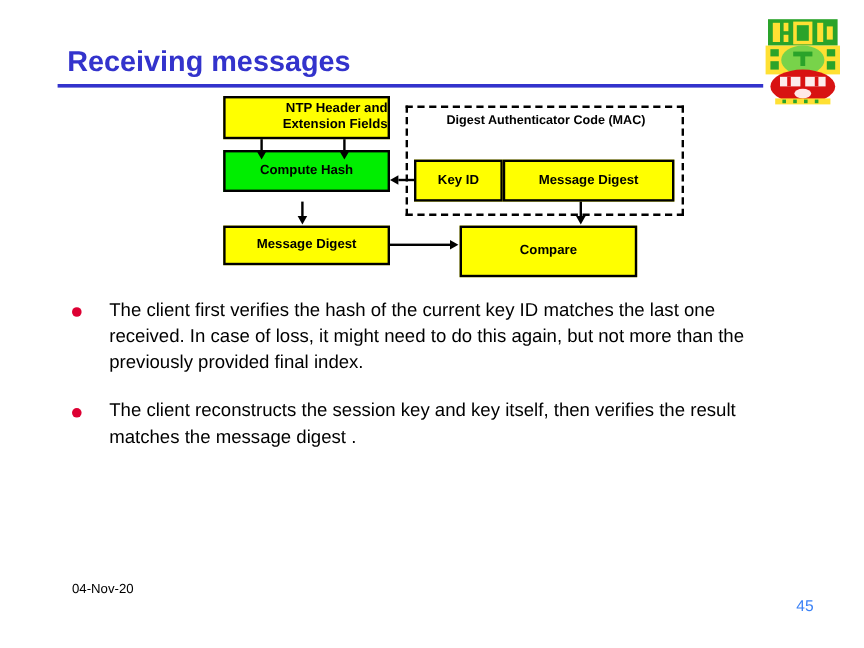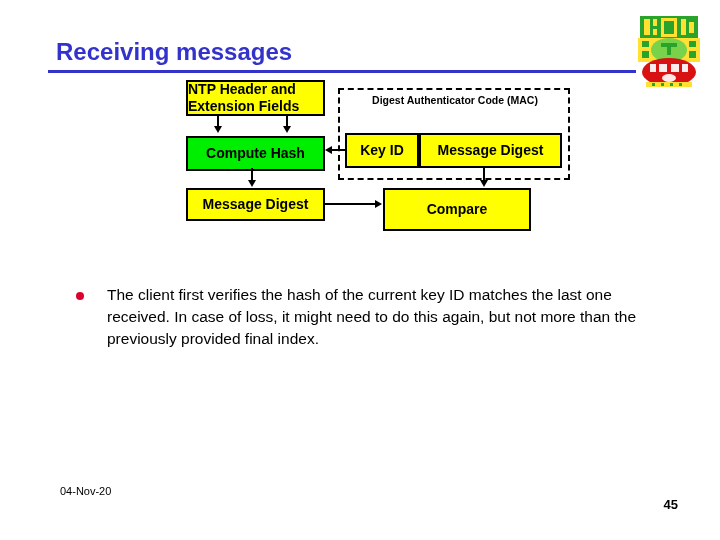--- a/index.html
+++ b/index.html
@@ -56,31 +56,31 @@
     width: 720px;
     height: 240px;
   }
   .dbox {
     position: absolute;
     border: 2px solid #000000;
     box-sizing: border-box;
     display: flex;
     align-items: center;
     justify-content: center;
-    text-align: left;
-    font-size: 14px;
+    text-align: right;
+    font-size: 11px;
     font-weight: bold;
     line-height: 1.25;
     color: #000000;
   }
   .yellow { background: #ffff00; }
   .green  { background: #00ee00; }
 
   #box-ntp       { left:186px; top:80px;  width:139px; height:36px; }
-  #box-hash      { left:186px; top:136px; width:139px; height:35px; }
+  #box-hash      { left:186px; top:125px; width:139px; height:35px; }
   #box-digest-l  { left:186px; top:188px; width:139px; height:33px; }
   #box-compare   { left:383px; top:188px; width:148px; height:43px; }
 
   #mac-dashed {
     position: absolute;
     left: 338px; top: 88px;
     width: 232px; height: 92px;
     border: 2px dashed #000000;
     box-sizing: border-box;
     background: transparent;
@@ -144,24 +144,23 @@
   
   #a5-line { left:483px; top:168px; height:13px; }
   #a5-head { left:480px; top:180px; }
   
   #a6-line { left:325px; top:203px; width:51px; }
   #a6-head { left:375px; top:200px; }
 
   
   #bullets {
     position: absolute;
-    left: 76px;
+    left: 60px;
     top: 248px;
     width: 600px;
-    margin-top: 36px;
   }
   .bullet-row {
     position: relative;
     display: flex;
     align-items: flex-start;
     margin-bottom: 18px;
   }
   .bullet-dot {
     flex: 0 0 auto;
     width: 8px;
@@ -184,22 +183,21 @@
     left: 60px;
     bottom: 43px;
     font-size: 11px;
     color: #000000;
   }
   #footer-page {
     position: absolute;
     right: 42px;
     bottom: 28px;
     font-size: 13px;
-    color: #000000;
-    font-weight: bold;
+    color: #3b82f6;
   }
 </style>
 </head>
 <body>
 
 <div id="slide">
 
   <div id="slide-title">Receiving messages</div>
   <div id="title-rule"></div>
 
@@ -273,18 +271,22 @@
 
     <div class="hline" id="a6-line"></div>
     <div class="arrow-right" id="a6-head"></div>
   </div>
 
   <div id="bullets">
     <div class="bullet-row">
       <span class="bullet-dot"></span>
       <span class="bullet-text">The client first verifies the hash of the current key ID matches the last one received. In case of loss, it might need to do this again, but not more than the previously provided final index.</span>
     </div>
+    <div class="bullet-row">
+      <span class="bullet-dot"></span>
+      <span class="bullet-text">The client reconstructs the session key and key itself, then verifies the result matches the message digest .</span>
+    </div>
   </div>
 
   <div id="footer-date">04-Nov-20</div>
   <div id="footer-page">45</div>
 
 </div>
 
 </body></html>

